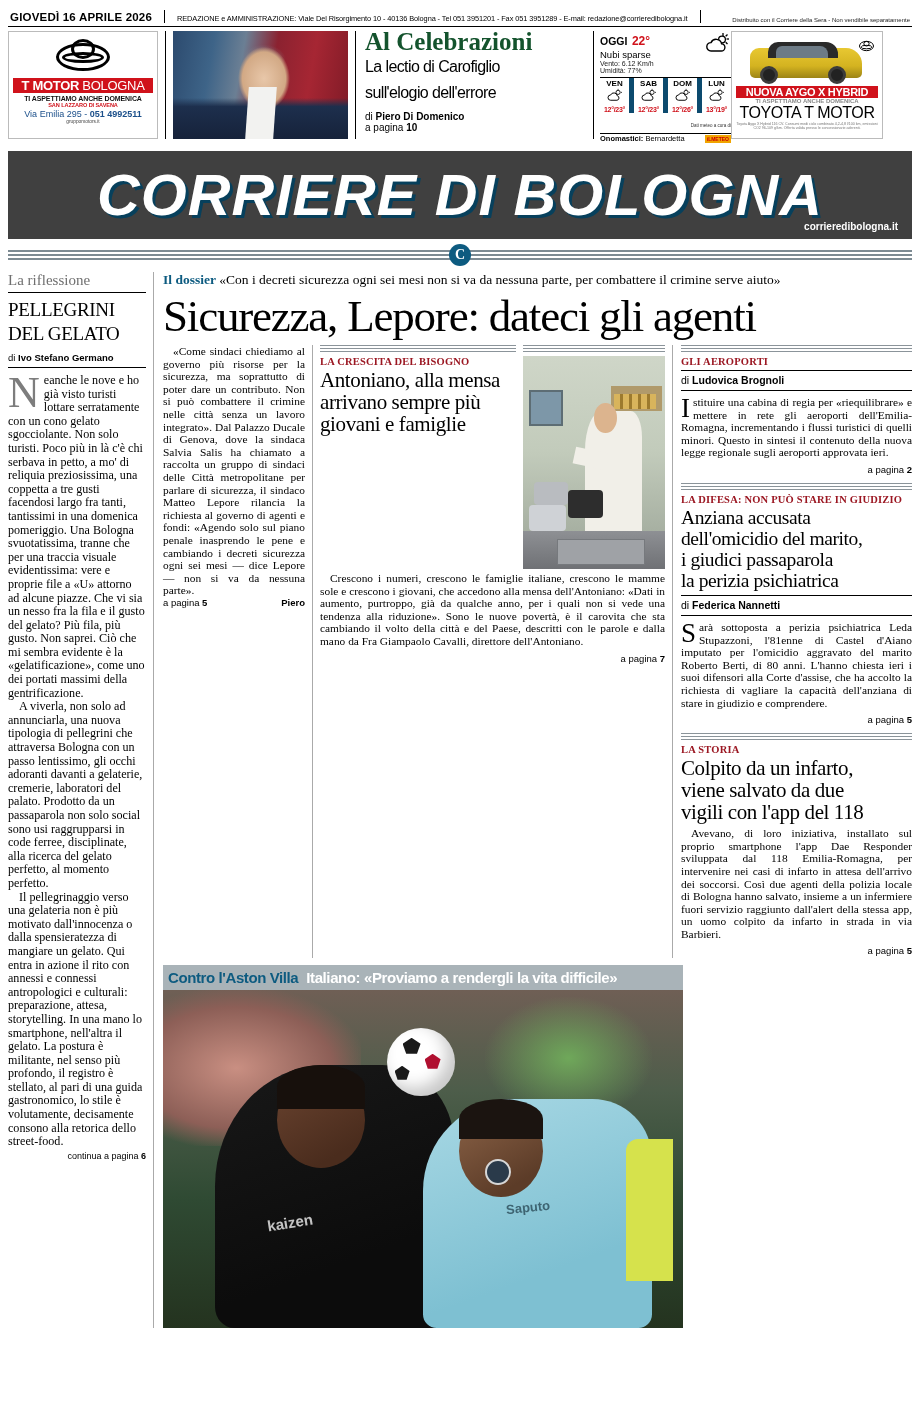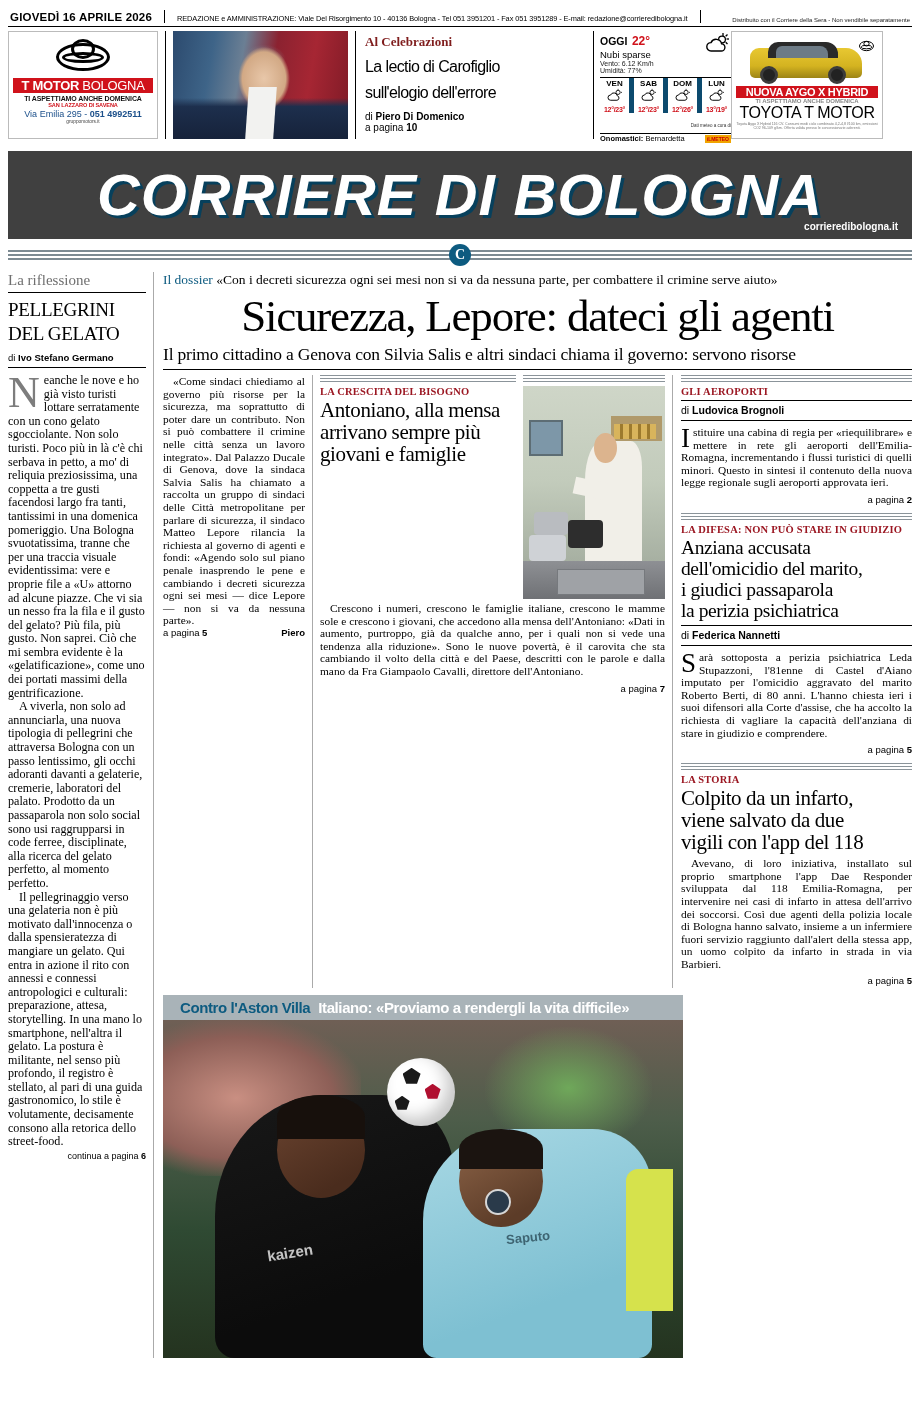--- a/index.html
+++ b/index.html
@@ -45,21 +45,21 @@
     background:
       radial-gradient(ellipse 36px 44px at 52% 44%, #e8c7a9 0%, #d2a985 60%, rgba(210,169,133,0) 72%),
       radial-gradient(ellipse 30px 20px at 52% 26%, #8d8d8f 0%, rgba(141,141,143,0) 72%),
       linear-gradient(180deg, rgba(0,0,0,0) 62%, #1d2f4d 70%, #16223a 100%),
       linear-gradient(100deg,#2c4a6e 0%,#3e6488 22%,#6b7f94 38%,#8b2230 55%,#a62633 75%,#7d1a26 100%);
   }
   .carofiglio:after{ content:""; position:absolute; left:42%; top:52%; width:16%; height:48%; background:#f2f2f0; transform:skewX(-4deg); }
 
   
   .celeb{ width:230px; padding-left:2px; }
-  .celeb-kicker{ font-family:"Liberation Serif",serif; font-weight:bold; color:#7f1d1d; font-size:13px; line-height:22px; }
+  .celeb-kicker{ font-family:"Liberation Serif",serif; font-weight:bold; color:#14532d; font-size:25px; line-height:22px; }
   .celeb-h{ font-size:16px; line-height:25px; font-weight:normal; letter-spacing:-.6px; margin-top:1px; font-family:"Liberation Sans",sans-serif; }
   .celeb-by{ font-family:"Liberation Sans",sans-serif; font-size:10px; margin-top:6px; }
   .celeb-by b{ font-weight:bold; }
   .celeb-pg{ font-family:"Liberation Sans",sans-serif; font-size:10px; }
   .celeb-pg b{ font-weight:bold; }
 
   
   .weather{ width:138px; border-left:1px solid #000; padding-left:6px; font-family:"Liberation Sans",sans-serif; }
   .w-top{ display:flex; justify-content:space-between; }
   .w-oggi{ font-weight:bold; font-size:10.5px; }
@@ -118,22 +118,22 @@
   .rifl-by b{ font-weight:bold; }
   .rifl-body{ font-size:12.1px; line-height:13.6px; text-align:left; margin-top:6px; }
   .rifl-body p{ margin:0; text-indent:11px; }
   .rifl-body p.first{ text-indent:0; }
   .dropcap{ float:left; font-size:44px; line-height:34px; padding:2px 4px 0 0; color:#7d7d7d; font-family:"Liberation Serif",serif; }
   .continua{ font-family:"Liberation Sans",sans-serif; font-size:9px; text-align:right; margin-top:2px; }
   .continua b{ font-weight:bold; }
 
   
   .dossier{ font-size:13.5px; line-height:15px; padding-bottom:4px; }
-  .dossier b{ color:#0d5b80; font-weight:normal; }
-  .main-head{ font-size:45px; line-height:46px; letter-spacing:-1.2px; font-family:"Liberation Serif",serif; margin:2px 0 6px; white-space:nowrap;text-align:center; }
+  .dossier b{ color:#0d5b80; font-weight:bold; }
+  .main-head{ font-size:45px; line-height:46px; letter-spacing:-1.2px; font-family:"Liberation Serif",serif; margin:2px 0 6px; white-space:nowrap; }
   .main-sub{ font-size:17.5px; line-height:19px; letter-spacing:-.2px; padding-bottom:5px; border-bottom:1.5px solid #000; }
 
   
   .trio{ display:flex; margin-top:5px; }
   .trio-c1{ width:150px; padding-right:7px; border-right:1px solid #aaa; }
   .trio-c2{ width:360px; padding:0 7px; border-right:1px solid #aaa; }
   .trio-c3{ flex:1; padding-left:8px; }
 
   .body-txt{ font-size:11.4px; line-height:12.6px; text-align:justify; }
   .body-txt p{ margin:0; text-indent:10px; }
@@ -165,21 +165,21 @@
   .ant-photo .arm{ position:absolute; left:36%; top:44%; width:24%; height:8%; background:#f1efe8; transform:rotate(12deg); }
   .ant-photo .pot1{ position:absolute; left:32%; bottom:24%; width:24%; height:13%; background:#2d2d2d; border-radius:4px; }
   .ant-photo .pot2{ position:absolute; left:8%; bottom:30%; width:24%; height:11%; background:#b9bcc0; border-radius:4px; }
   .ant-photo .pot3{ position:absolute; left:4%; bottom:18%; width:26%; height:12%; background:#cfd2d6; border-radius:4px; }
   .ant-photo .stove{ position:absolute; left:0; bottom:0; width:100%; height:18%; background:linear-gradient(180deg,#8e9094 0%,#6f7175 100%); }
   .ant-photo .plate{ position:absolute; left:24%; bottom:2%; width:62%; height:12%; background:#9fa2a6; border:1px solid #76797d; }
 
   
   .fb-wrap{ margin-top:7px; }
   .fb-bar{ background:#a9b3b8; height:25px; display:flex; align-items:center; gap:8px; padding-left:5px; }
-  .fb-tag{ font-family:"Liberation Sans",sans-serif; font-weight:bold; font-size:15px; color:#0d5b80; letter-spacing:-.4px;margin-left:12px; }
+  .fb-tag{ font-family:"Liberation Sans",sans-serif; font-weight:bold; font-size:15px; color:#0d5b80; letter-spacing:-.4px; }
   .fb-txt{ font-family:"Liberation Sans",sans-serif; font-weight:bold; font-size:15px; color:#fff; letter-spacing:-.4px; }
   .fb-photo{ height:338px; position:relative; overflow:hidden; background:#4b5a4e; }
   .fb-bg{ position:absolute; inset:0; background:linear-gradient(180deg,#6f5f55 0%,#4d5d4a 30%,#2f4a33 62%,#24331f 100%); }
   .fb-blur1{ position:absolute; left:-2%; top:0; width:40%; height:46%; background:radial-gradient(ellipse at 40% 50%, #c98f82 0%, #8d5f57 55%, rgba(90,70,66,0) 75%); }
   .fb-blur2{ position:absolute; right:6%; top:2%; width:32%; height:36%; background:radial-gradient(ellipse at 50% 50%, #6fa85a 0%, rgba(90,130,70,0) 72%); }
   .fb-ball{ position:absolute; left:43%; top:11%; width:68px; height:68px; border-radius:50%; background:#fff;
      box-shadow:inset -8px -8px 16px rgba(0,0,0,.22); }
   .fb-ball i{ position:absolute; background:#1a1a1a; }
   .fb-ball i.p1{ left:16px; top:10px; width:18px; height:16px; clip-path:polygon(50% 0,100% 38%,80% 100%,20% 100%,0 38%); }
   .fb-ball i.p2{ left:38px; top:26px; width:16px; height:15px; clip-path:polygon(50% 0,100% 38%,80% 100%,20% 100%,0 38%); background:#b01030; }
@@ -373,21 +373,20 @@
       <div class="continua"><span>continua a pagina </span><b>6</b></div>
     </div>
 
     <div class="col-rest">
 
       <div class="dossier">
         <b>Il dossier</b>
         <span>«Con i decreti sicurezza ogni sei mesi non si va da nessuna parte, per combattere il crimine serve aiuto»</span>
       </div>
       <div class="main-head">Sicurezza, Lepore: dateci gli agenti</div>
-      <div class="main-sub">Il primo cittadino a Genova con Silvia Salis e altri sindaci chiama il governo: servono risorse</div>
 
       <div class="trio">
 
         <div class="trio-c1">
           <div class="body-txt">
             <p>«Come sindaci chiediamo al governo più risorse per la sicurezza, ma soprattutto di poter dare un contributo. Non si può combattere il crimine nelle città senza un lavoro integrato». Dal Palazzo Ducale di Genova, dove la sindaca Salvia Salis ha chiamato a raccolta un gruppo di sindaci delle Città metropolitane per parlare di sicurezza, il sindaco Matteo Lepore rilancia la richiesta al governo di agenti e fondi: «Agendo solo sul piano penale inasprendo le pene e cambiando i decreti sicurezza ogni sei mesi — dice Lepore — non si va da nessuna parte».</p>
           </div>
           <div class="pagline">
             <span class="pagref"><span>a pagina </span><b>5</b></span>
             <span class="pagref" style="font-weight:bold">Piero</span>

